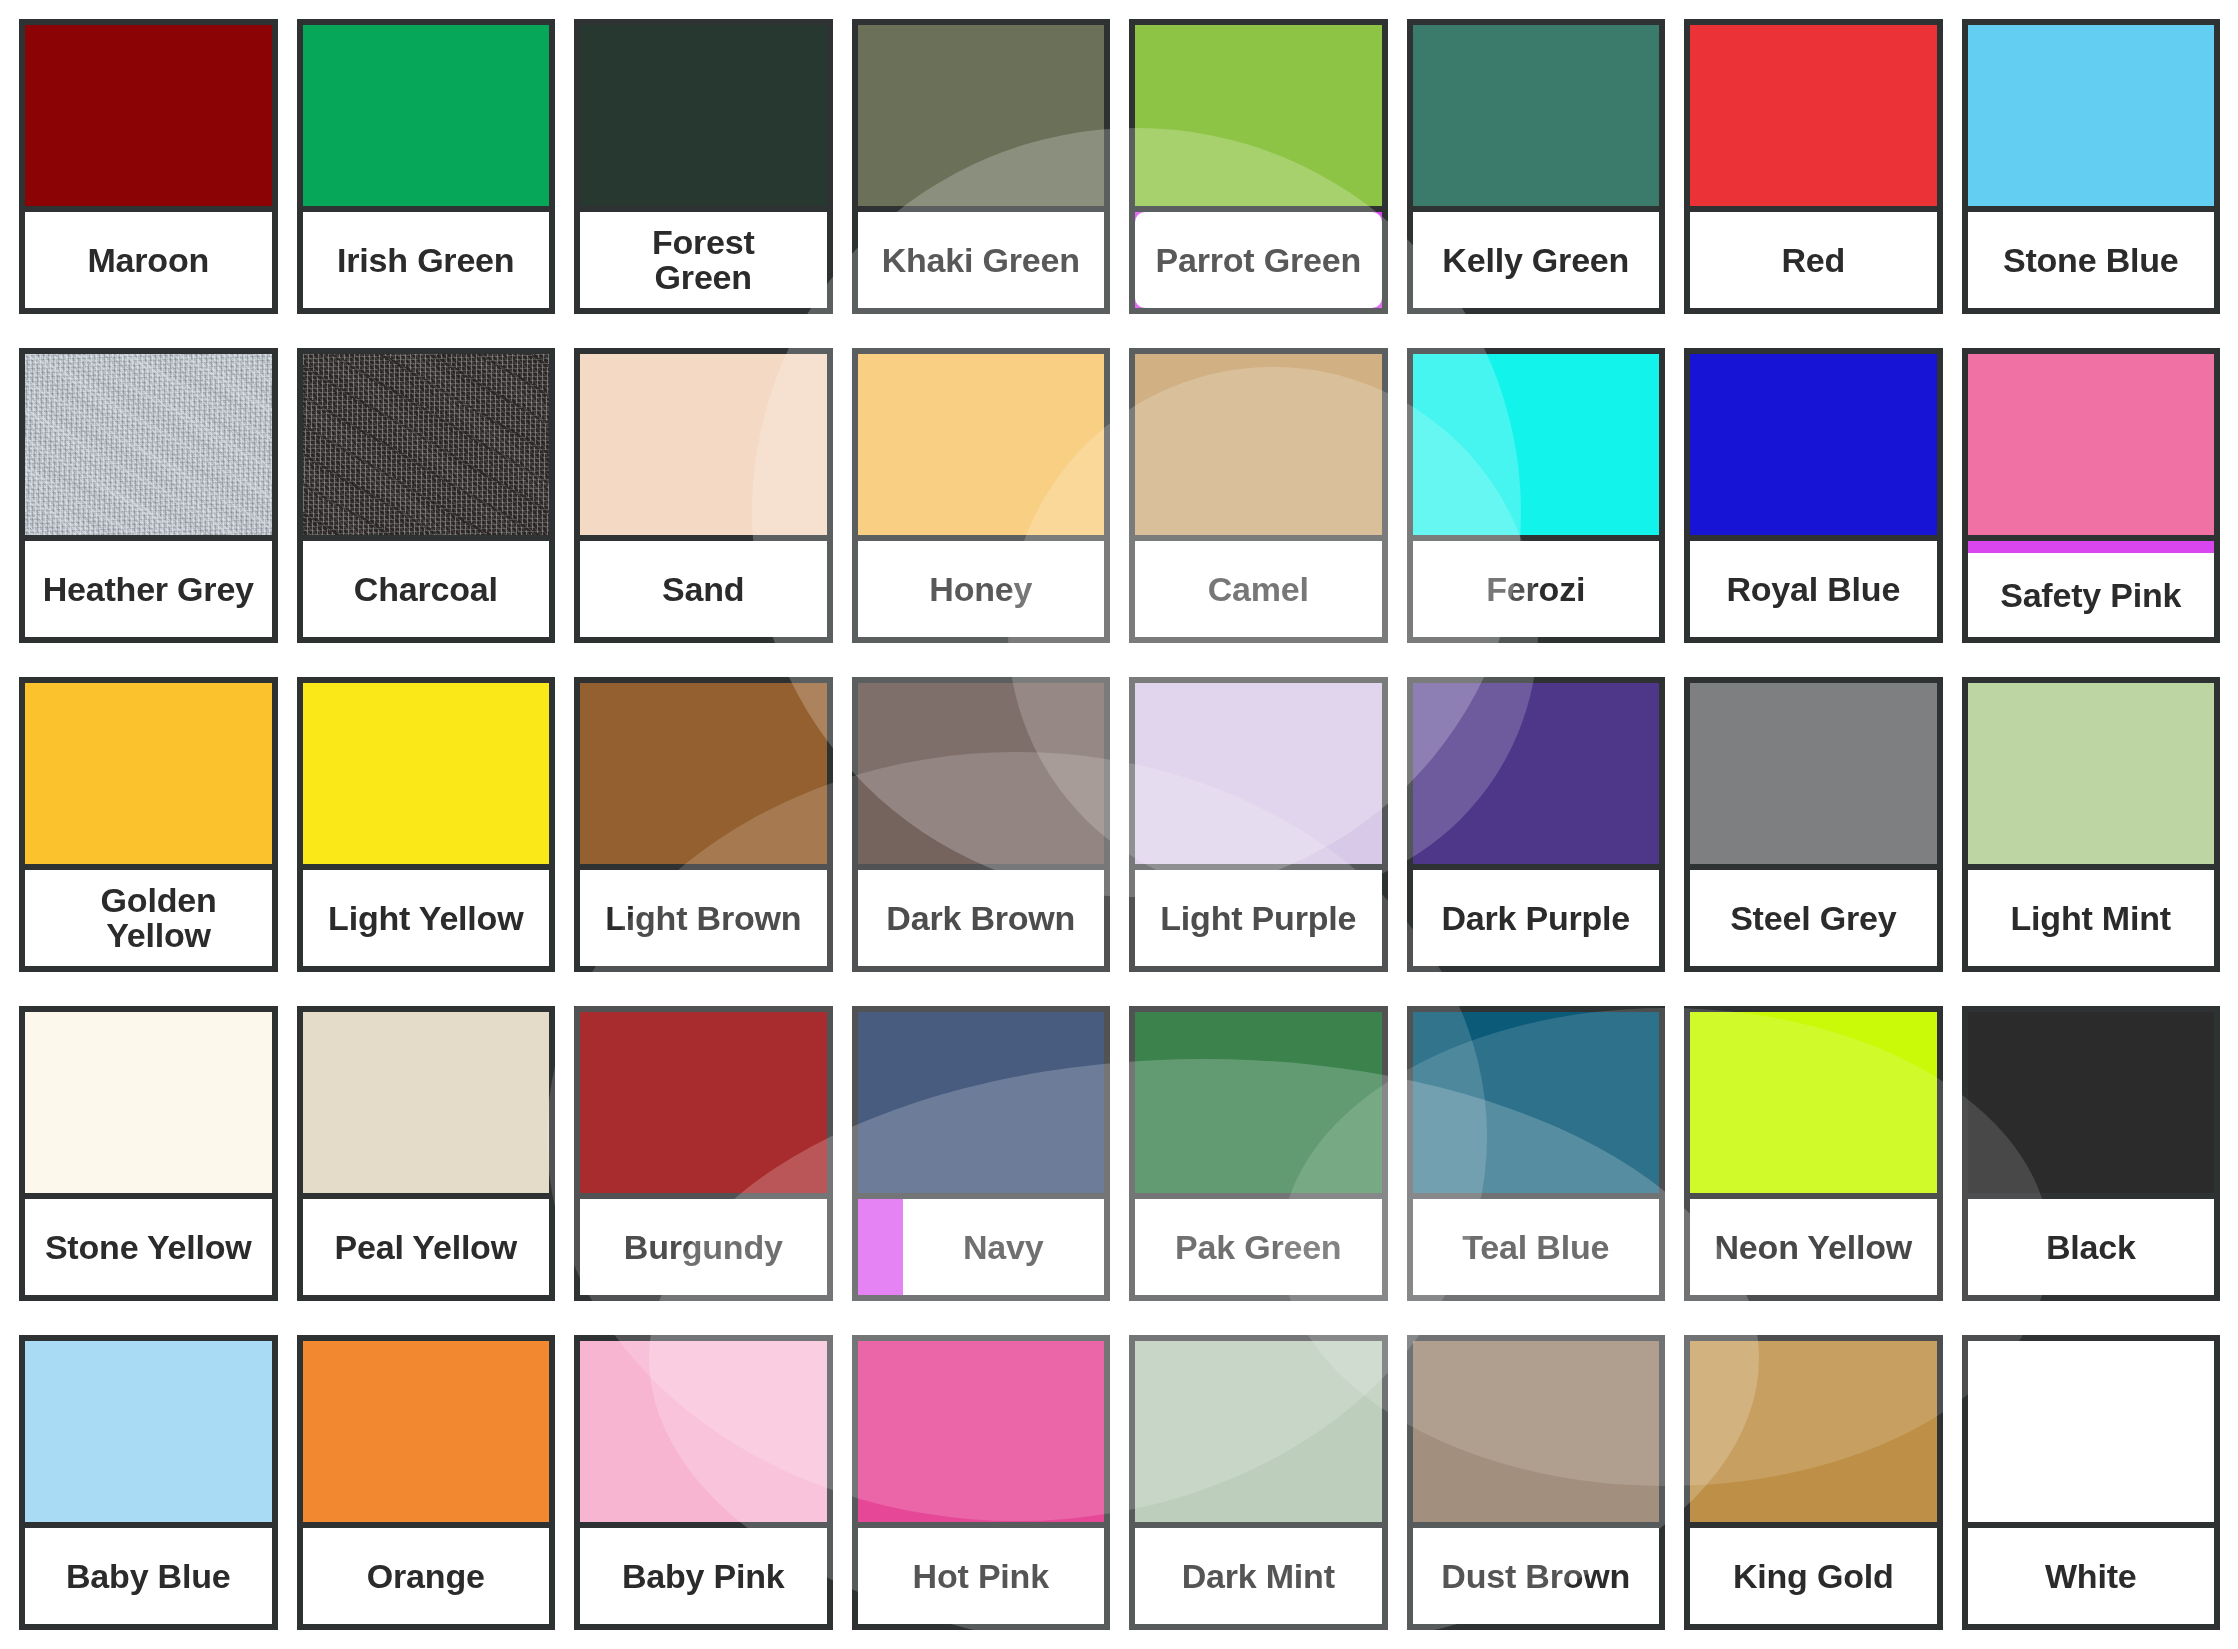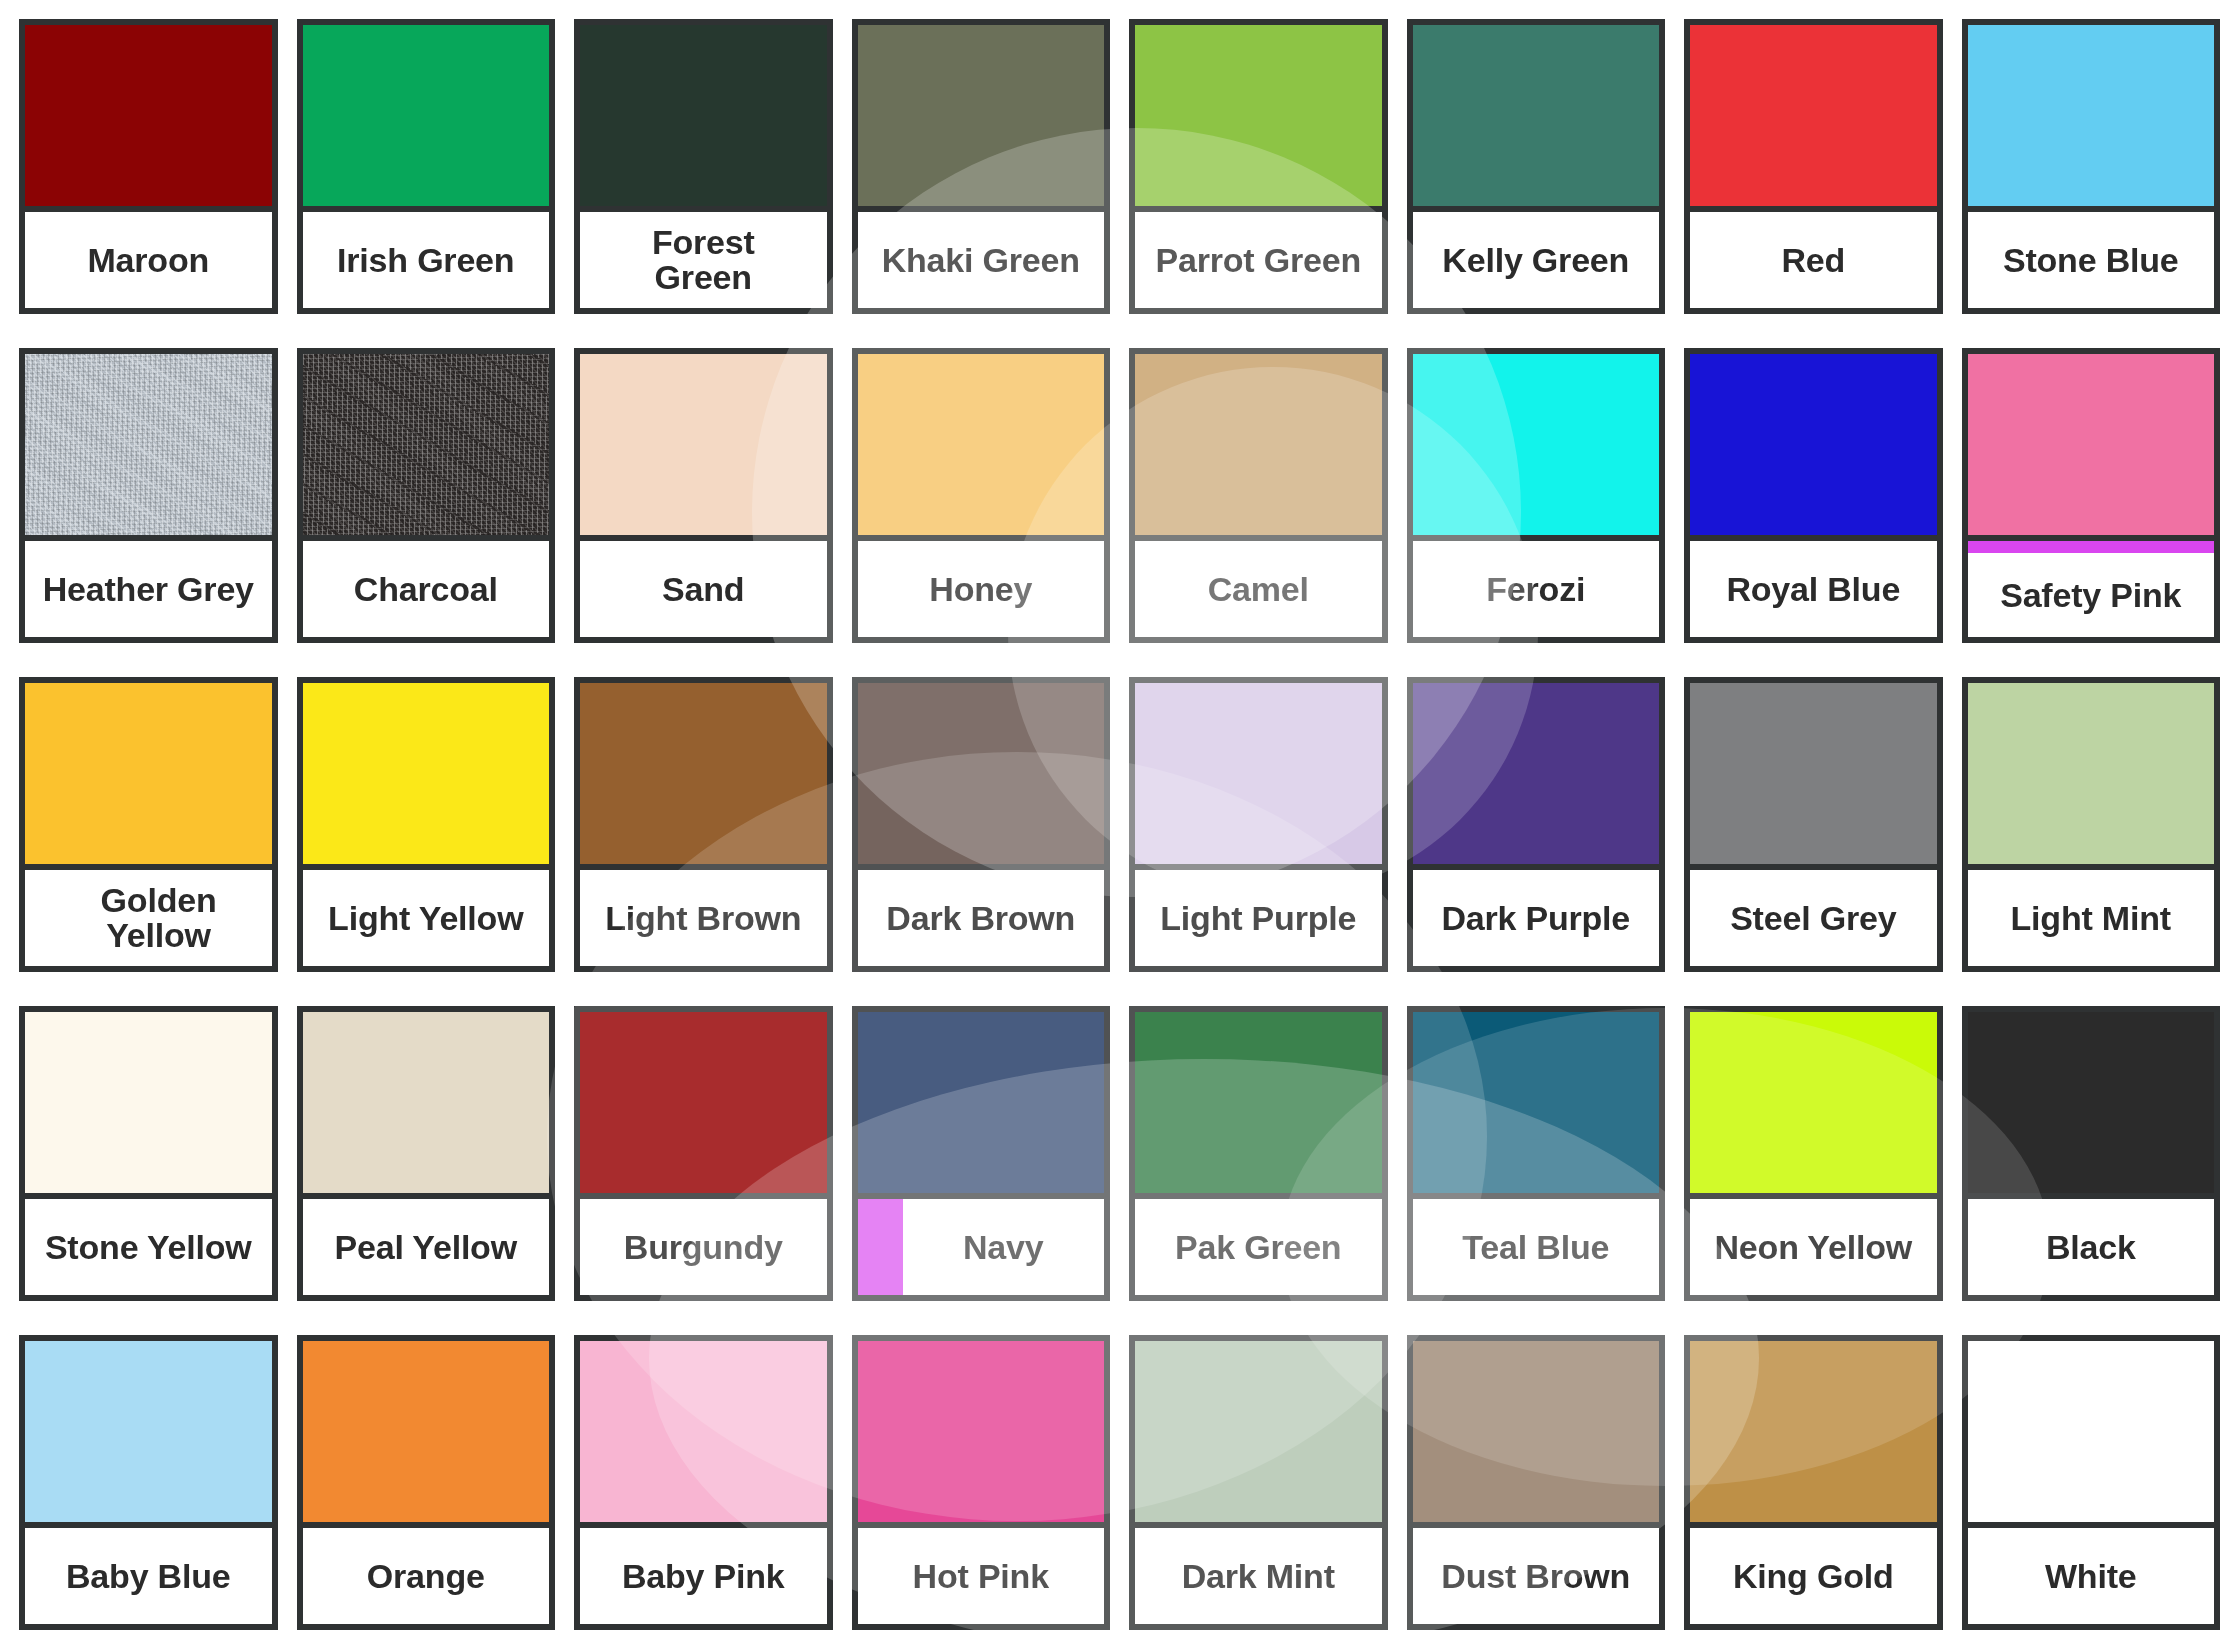--- a/index.html
+++ b/index.html
@@ -124,21 +124,21 @@
       <div class="swatch-color" title="#26382F" style="background: rgb(38, 56, 47); border-bottom-color: rgb(47, 50, 51);"></div>
       <div class="swatch-label" style="color: rgb(43, 43, 43); text-align: center;">Forest
 Green</div>
     </div>
     <div class="swatch-card" style="border-color: rgb(47, 50, 51);">
       <div class="swatch-color" title="#6B7059" style="background: rgb(107, 112, 89); border-bottom-color: rgb(47, 50, 51);"></div>
       <div class="swatch-label" style="color: rgb(43, 43, 43);">Khaki Green</div>
     </div>
     <div class="swatch-card" style="border-color: rgb(47, 50, 51);">
       <div class="swatch-color" title="#8DC445" style="background: rgb(141, 196, 69); border-bottom-color: rgb(47, 50, 51);"></div>
-      <div class="swatch-label" style="color: rgb(43, 43, 43);">Parrot Green</div>
+      <div class="swatch-label" style="color: rgb(43, 43, 43); border-radius: 10px;">Parrot Green</div>
     </div>
     <div class="swatch-card" style="border-color: rgb(47, 50, 51);">
       <div class="swatch-color" title="#3B7B6C" style="background: rgb(59, 123, 108); border-bottom-color: rgb(47, 50, 51);"></div>
       <div class="swatch-label" style="color: rgb(43, 43, 43);">Kelly Green</div>
     </div>
     <div class="swatch-card" style="border-color: rgb(47, 50, 51);">
       <div class="swatch-color" title="#EB3237" style="background: rgb(235, 50, 55); border-bottom-color: rgb(47, 50, 51);"></div>
       <div class="swatch-label" style="color: rgb(43, 43, 43);">Red</div>
     </div>
     <div class="swatch-card" style="border-color: rgb(47, 50, 51);">

